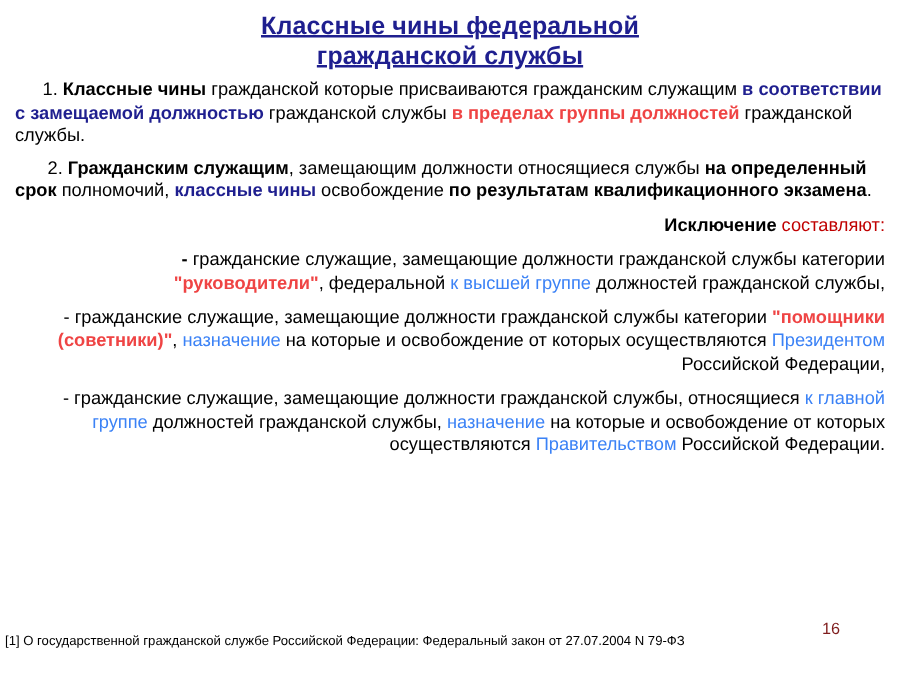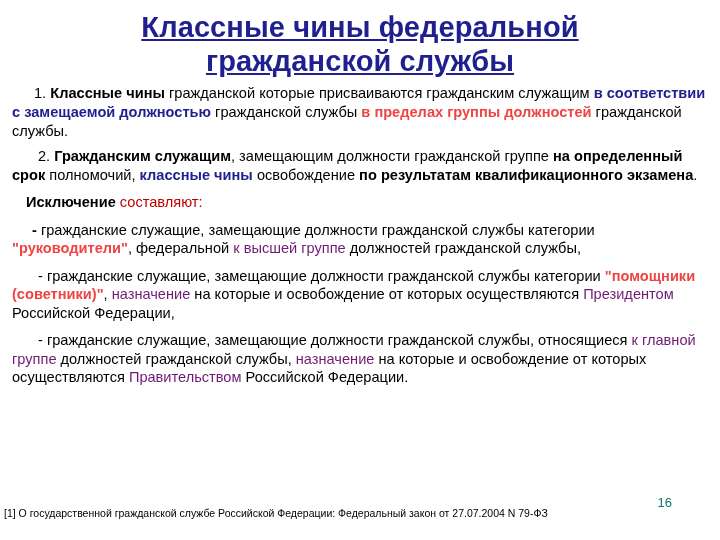--- a/index.html
+++ b/index.html
@@ -16,21 +16,21 @@
   }
   .slide {
     position: relative;
     width: 720px;
     height: 540px;
     box-sizing: border-box;
     padding: 8px 12px 0 12px;
   }
   .title {
     text-align: center;
-    font-size: 29px;
+    font-size: 20px;
     font-weight: bold;
     color: #1f1f8f;
     text-decoration: underline;
     line-height: 1.18;
     margin: 2px 0 6px 0;
     letter-spacing: 0.1px;
   }
   .title .line {
     display: block;
   }
@@ -56,50 +56,51 @@
     text-indent: 14px;
   }
   .p.ind4 {
     text-indent: 20px;
   }
   .p.ind5 {
     text-indent: 26px;
   }
   .p.gap {
     margin-top: 9px;
+    text-align: right;
   }
   .p.gap-sm {
     margin-top: 7px;
   }
   b {
     font-weight: bold;
   }
   .blue {
-    color: #701a75;
+    color: #3b82f6;
   }
   .blue-b {
     color: #1f1f8f;
     font-weight: bold;
   }
   .red-b {
     color: #ef4444;
     font-weight: bold;
   }
   .red {
     color: #c00000;
   }
   .ref {
     color: #1f1f8f;
   }
   .pagenum {
     position: absolute;
     right: 48px;
     bottom: 30px;
     font-size: 13px;
-    color: #0f766e;
+    color: #7f1d1d;
     font-weight: normal;
   }
   .footnote {
     position: absolute;
     left: 4px;
     right: 4px;
     bottom: 20px;
     font-size: 10.5px;
     color: #000000;
     line-height: 1.2;
@@ -116,21 +117,21 @@
   <div class="title">
     <span class="line">Классные чины федеральной</span>
     <span class="line">гражданской службы</span>
   </div>
 
   <div class="body">
 
 
     <p class="p ind1"><span>1. </span><b>Классные чины</b><span> гражданской которые присваиваются гражданским служащим </span><span class="blue-b">в соответствии с замещаемой должностью</span><span> гражданской службы </span><span class="red-b">в пределах группы должностей</span><span> гражданской службы.</span></p>
 
-    <p class="p ind2 gap-sm"><span>2. </span><b>Гражданским служащим</b><span>, замещающим должности гражданской группе </span><b>на определенный срок</b><span> полномочий, </span><span class="blue-b">классные чины</span><span> освобождение </span><b>по результатам квалификационного экзамена</b><span>.</span></p>
+    <p class="p ind2 gap-sm"><span>2. </span><b>Гражданским служащим</b><span>, замещающим должности относящиеся службы </span><b>на определенный срок</b><span> полномочий, </span><span class="blue-b">классные чины</span><span> освобождение </span><b>по результатам квалификационного экзамена</b><span>.</span></p>
 
     <p class="p ind3 gap"><b>Исключение</b><span class="red"> составляют:</span></p>
 
     <p class="p ind4 gap"><b>- </b><span>гражданские служащие, замещающие должности гражданской службы категории </span><span class="red-b">"руководители"</span><span>, федеральной </span><span class="blue">к высшей группе</span><span> должностей гражданской службы,</span></p>
 
     <p class="p ind5 gap"><span>- </span><span>гражданские служащие, замещающие должности гражданской службы категории </span><span class="red-b">"помощники (советники)"</span><span>, </span><span class="blue">назначение</span><span> на которые и освобождение от которых осуществляются </span><span class="blue">Президентом</span><span> Российской Федерации,</span></p>
 
     <p class="p ind5 gap"><span>- </span><span>гражданские служащие, замещающие должности гражданской службы, относящиеся </span><span class="blue">к главной группе</span><span> должностей гражданской службы, </span><span class="blue">назначение</span><span> на которые и освобождение от которых осуществляются </span><span class="blue">Правительством</span><span> Российской Федерации.</span></p>
 
   </div>

